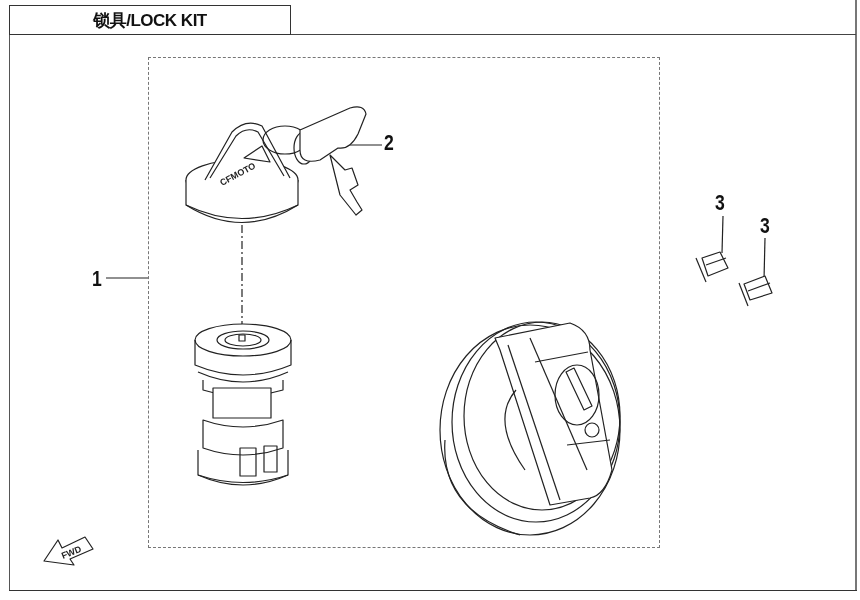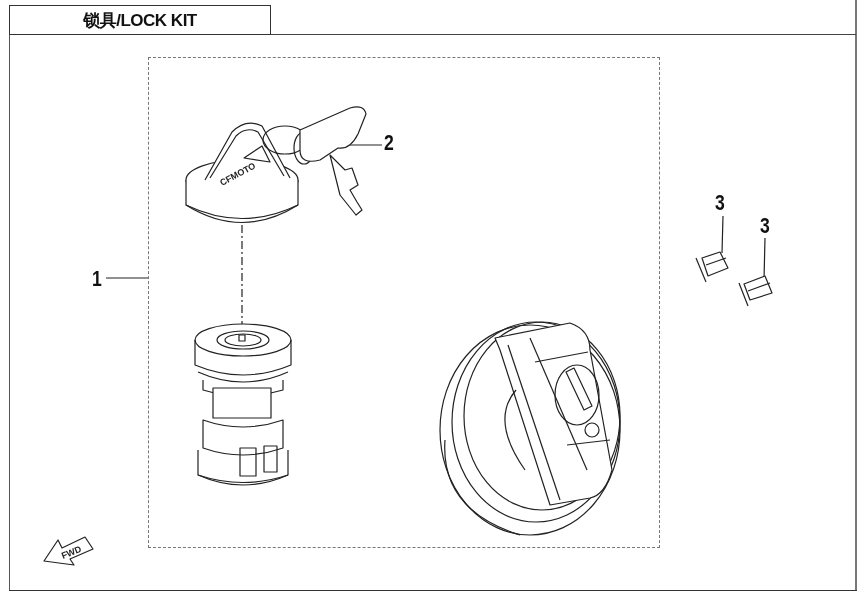--- a/index.html
+++ b/index.html
@@ -1,18 +1,18 @@
 <!DOCTYPE html>
 <html><head>
 <meta charset="utf-8">
 <style>
   html,body{margin:0;padding:0;background:#fff;}
   body{width:860px;height:600px;position:relative;overflow:hidden;font-family:"Liberation Sans",sans-serif;}
   .frame{position:absolute;left:9px;top:5px;width:846px;height:585px;border:1px solid #333;border-top:none;border-left:1px solid #555;}
-  .title-box{position:absolute;left:9px;top:5px;width:262px;height:30px;border:1px solid #333;box-sizing:border-box;
+  .title-box{position:absolute;left:9px;top:5px;width:282px;height:30px;border:1px solid #333;box-sizing:border-box;
     display:flex;align-items:center;justify-content:center;font-size:17px;font-weight:bold;letter-spacing:-0.5px;color:#111;}
   .title-rule{position:absolute;left:9px;top:34px;width:847px;height:1px;background:#444;}
   .right-edge{position:absolute;left:855px;top:0;width:2px;height:590px;background:#777;}
   .bottom-edge{position:absolute;left:9px;top:590px;width:848px;height:1px;background:#333;}
   .dash-box{position:absolute;left:148px;top:57px;width:512px;height:491px;border:1.5px dashed #777;box-sizing:border-box;}
   .callout{position:absolute;font-size:22px;font-weight:bold;color:#111;transform:scaleX(0.8);transform-origin:left top;}
   svg.art{position:absolute;left:0;top:0;}
 </style>
 </head>
 <body>

